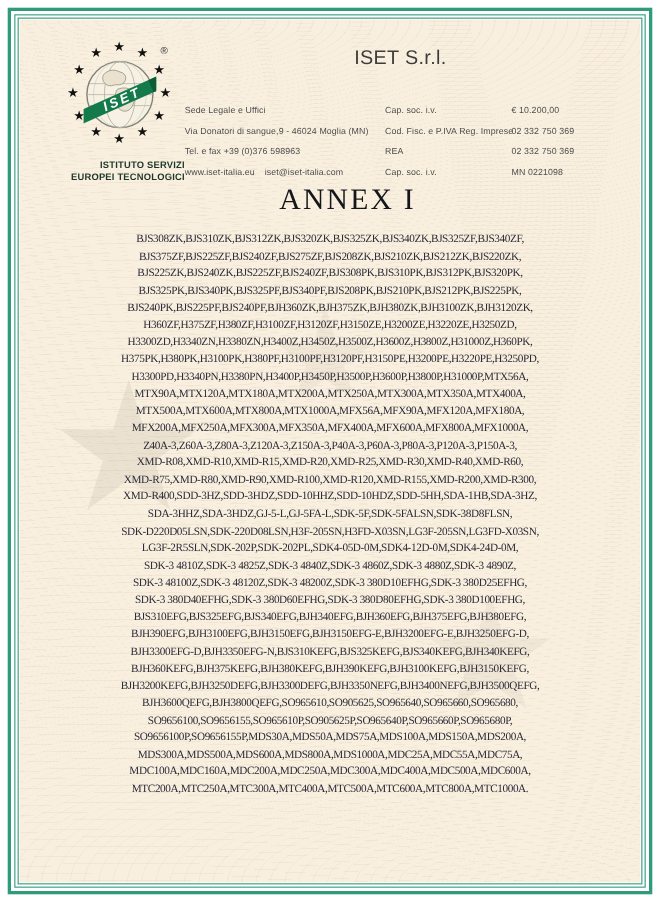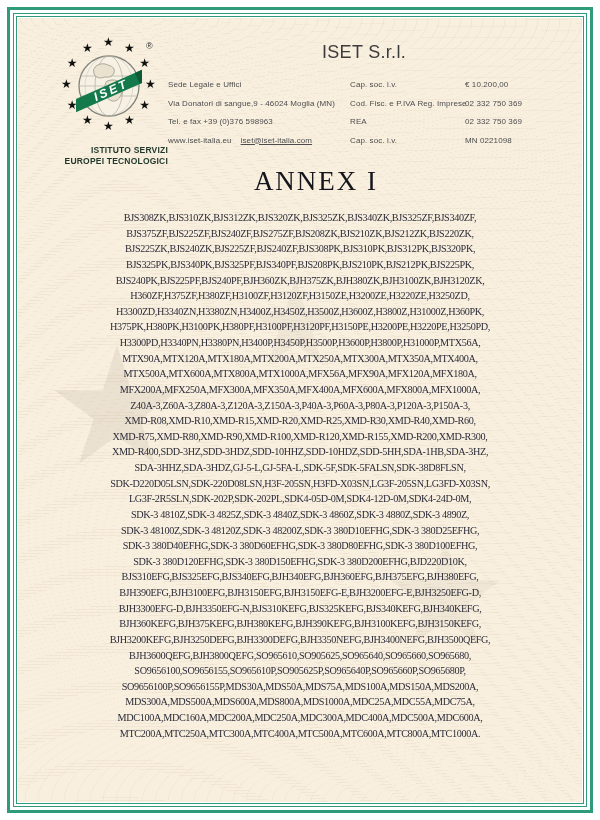--- a/index.html
+++ b/index.html
@@ -39,22 +39,22 @@
   .eu-star{position:absolute;font-size:12px;line-height:12px;color:#10100e;}
   .globe-svg{position:absolute;left:15px;top:13px;}
   .reg-mark{position:absolute;left:85px;top:1px;font-size:9px;color:#2e2e2e;}
   .logo-caption{
     margin-top:9px;text-align:right;font-weight:bold;font-size:8.5px;
     line-height:11px;letter-spacing:.2px;color:#1e372a;
   }
   .info{flex:1;padding-top:2px;}
   .company{font-size:18px;color:#3c3c3c;letter-spacing:.3px;margin:0 0 17px 0;font-weight:normal;text-align:center;}
   .hrow{display:grid;grid-template-columns:182px 115px 1fr;align-items:start;height:18.5px;font-size:8px;color:#4d4d4d;letter-spacing:.1px;}
-  .hrow .cell{white-space:nowrap;overflow:visible;}
-  .email{text-decoration:underline;}
+  .hrow .cell{white-space:nowrap;overflow:visible;margin-top:16px;}
+  .email{}
   .linkgap{display:inline-block;width:9px;}
   
   .annex-title{
     position:absolute;top:166px;left:16px;width:100%;text-align:center;
     font-family:"Liberation Serif",serif;font-size:27px;letter-spacing:2px;color:#15151c;
   }
   
   .codes{
     position:absolute;top:210px;left:20px;width:560px;text-align:center;
     font-family:"Liberation Serif",serif;font-size:10.2px;line-height:15.62px;
@@ -148,21 +148,20 @@
       <div class="code-line">Z40A-3,Z60A-3,Z80A-3,Z120A-3,Z150A-3,P40A-3,P60A-3,P80A-3,P120A-3,P150A-3,</div>
       <div class="code-line">XMD-R08,XMD-R10,XMD-R15,XMD-R20,XMD-R25,XMD-R30,XMD-R40,XMD-R60,</div>
       <div class="code-line">XMD-R75,XMD-R80,XMD-R90,XMD-R100,XMD-R120,XMD-R155,XMD-R200,XMD-R300,</div>
       <div class="code-line">XMD-R400,SDD-3HZ,SDD-3HDZ,SDD-10HHZ,SDD-10HDZ,SDD-5HH,SDA-1HB,SDA-3HZ,</div>
       <div class="code-line">SDA-3HHZ,SDA-3HDZ,GJ-5-L,GJ-5FA-L,SDK-5F,SDK-5FALSN,SDK-38D8FLSN,</div>
       <div class="code-line">SDK-D220D05LSN,SDK-220D08LSN,H3F-205SN,H3FD-X03SN,LG3F-205SN,LG3FD-X03SN,</div>
       <div class="code-line">LG3F-2R5SLN,SDK-202P,SDK-202PL,SDK4-05D-0M,SDK4-12D-0M,SDK4-24D-0M,</div>
       <div class="code-line">SDK-3 4810Z,SDK-3 4825Z,SDK-3 4840Z,SDK-3 4860Z,SDK-3 4880Z,SDK-3 4890Z,</div>
       <div class="code-line">SDK-3 48100Z,SDK-3 48120Z,SDK-3 48200Z,SDK-3 380D10EFHG,SDK-3 380D25EFHG,</div>
       <div class="code-line">SDK-3 380D40EFHG,SDK-3 380D60EFHG,SDK-3 380D80EFHG,SDK-3 380D100EFHG,</div>
-      <div class="code-line">SDK-3 380D120EFHG,SDK-3 380D150EFHG,SDK-3 380D200EFHG,BJD220D10K,</div>
       <div class="code-line">BJS310EFG,BJS325EFG,BJS340EFG,BJH340EFG,BJH360EFG,BJH375EFG,BJH380EFG,</div>
       <div class="code-line">BJH390EFG,BJH3100EFG,BJH3150EFG,BJH3150EFG-E,BJH3200EFG-E,BJH3250EFG-D,</div>
       <div class="code-line">BJH3300EFG-D,BJH3350EFG-N,BJS310KEFG,BJS325KEFG,BJS340KEFG,BJH340KEFG,</div>
       <div class="code-line">BJH360KEFG,BJH375KEFG,BJH380KEFG,BJH390KEFG,BJH3100KEFG,BJH3150KEFG,</div>
       <div class="code-line">BJH3200KEFG,BJH3250DEFG,BJH3300DEFG,BJH3350NEFG,BJH3400NEFG,BJH3500QEFG,</div>
       <div class="code-line">BJH3600QEFG,BJH3800QEFG,SO965610,SO905625,SO965640,SO965660,SO965680,</div>
       <div class="code-line">SO9656100,SO9656155,SO965610P,SO905625P,SO965640P,SO965660P,SO965680P,</div>
       <div class="code-line">SO9656100P,SO9656155P,MDS30A,MDS50A,MDS75A,MDS100A,MDS150A,MDS200A,</div>
       <div class="code-line">MDS300A,MDS500A,MDS600A,MDS800A,MDS1000A,MDC25A,MDC55A,MDC75A,</div>
       <div class="code-line">MDC100A,MDC160A,MDC200A,MDC250A,MDC300A,MDC400A,MDC500A,MDC600A,</div>

